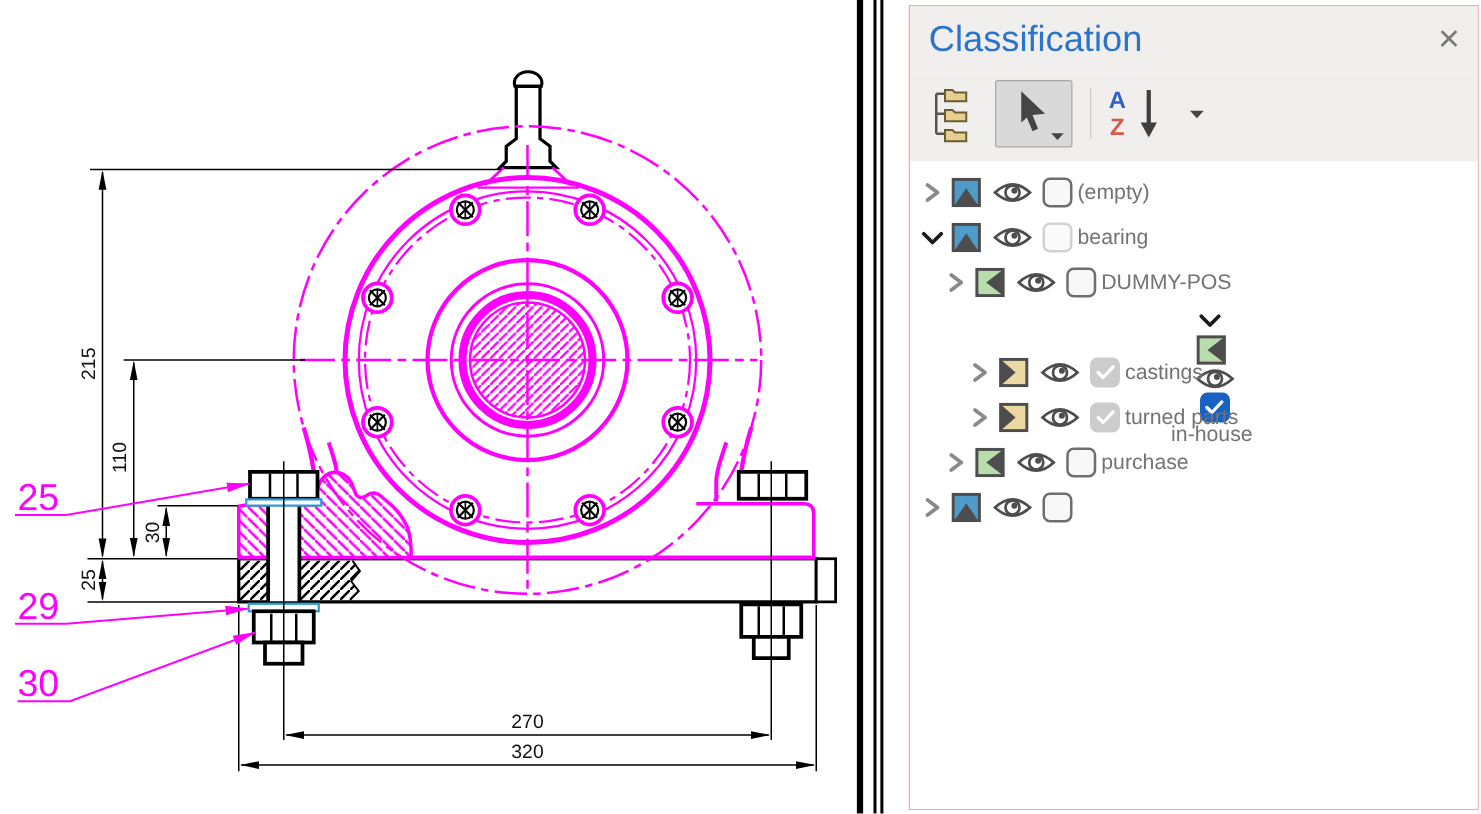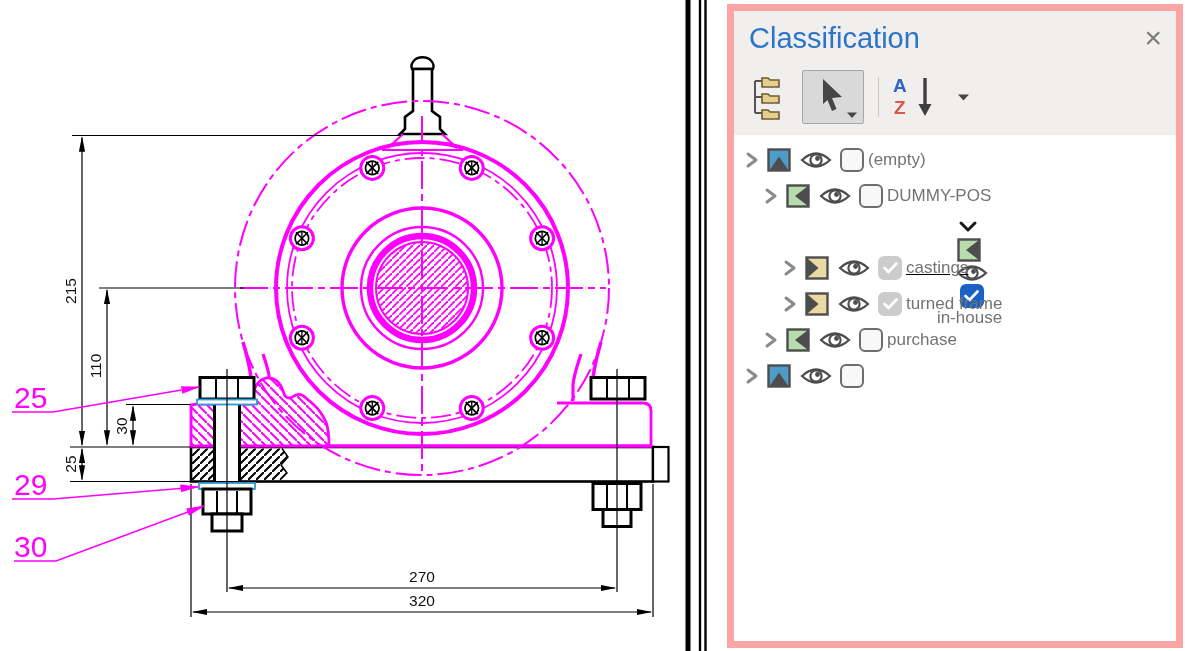--- a/index.html
+++ b/index.html
@@ -1,20 +1,20 @@
 <!DOCTYPE html>
 <html><head>
 <meta charset="utf-8">
 <style>
   html,body{margin:0;padding:0;background:#ffffff;font-family:"Liberation Sans",sans-serif;}
   #stage{position:relative;width:1185px;height:651px;overflow:hidden;background:#fff;}
   #drawing{position:absolute;left:0;top:0;}
   
   #panel{position:absolute;left:727px;top:4px;width:456px;height:644px;background:#ffffff;
-         border:7px solid #fca5a5;box-sizing:border-box;display:flex;flex-direction:column;}
+         border:1px solid #fca5a5;box-sizing:border-box;display:flex;flex-direction:column;}
   .panel-header{background:#f0efee;height:54px;display:flex;align-items:center;
                 justify-content:space-between;padding:0 14px 0 15px;flex:0 0 auto;}
   .panel-title{color:#2b74cc;font-size:29px;letter-spacing:0px;}
   .close-x{color:#7a7a7a;font-size:30px;line-height:26px;cursor:default;font-weight:400;}
   .panel-toolbar{background:#f0efee;height:64px;display:flex;align-items:center;
                  padding:0 0 6px 14px;flex:0 0 auto;}
   .tool-btn{width:60px;height:52px;background:#d9d9d9;border:1px solid #a8a8a8;border-radius:2px;
             display:flex;align-items:center;justify-content:center;margin-left:16px;position:relative;}
   .tool-sep{width:1px;height:40px;background:#c9c9c9;margin:0 12px 0 14px;}
   .caret{margin-left:16px;}
@@ -316,20 +316,47 @@
         <path d="M2,11 Q16,-2 30,11 Q16,24 2,11 Z" fill="#fff" stroke="#4d4d4d" stroke-width="2.2"></path>
         <circle cx="16" cy="11" r="5.6" fill="none" stroke="#4d4d4d" stroke-width="2.2"></circle>
         <circle cx="17.5" cy="9.5" r="2.4" fill="#4d4d4d"></circle>
       </svg>
     </span>
     <span class="cbx cb-unchecked">
       
     </span>
     <span class="row-label">(empty)</span>
   </div>
+        <div class="tree-row" style="padding-left: 6px;">
+    <span class="chev">
+
+      <svg class="chev-expanded" width="20" height="14" viewBox="0 0 20 14">
+              <polyline points="3,4 10,11 17,4" fill="none" stroke="#1a1a1a" stroke-width="3" stroke-linecap="round" stroke-linejoin="round"></polyline>
+            </svg>
+    </span>
+    <span class="type-icon">
+      <svg class="icon-blue" width="24" height="24" viewBox="0 0 24 24">
+              <rect x="1.5" y="1.5" width="21" height="21" fill="#4f9bc9" stroke="#4d4d4d" stroke-width="2.4"></rect>
+              <polygon points="3,21.8 21,21.8 12,8.5" fill="#4d4d4d"></polygon>
+            </svg>
+      
+      
+    </span>
+    <span class="eye">
+      <svg width="32" height="22" viewBox="0 0 32 22">
+        <path d="M2,11 Q16,-2 30,11 Q16,24 2,11 Z" fill="#fff" stroke="#4d4d4d" stroke-width="2.2"></path>
+        <circle cx="16" cy="11" r="5.6" fill="none" stroke="#4d4d4d" stroke-width="2.2"></circle>
+        <circle cx="17.5" cy="9.5" r="2.4" fill="#4d4d4d"></circle>
+      </svg>
+    </span>
+    <span class="cbx cb-unchecked-light">
+      
+    </span>
+    <span class="row-label">bearing</span>
+  </div>
         <div class="tree-row" style="padding-left: 25px;">
     <span class="chev">
       <svg class="chev-collapsed" width="14" height="20" viewBox="0 0 14 20">
               <polyline points="3,4 11,10 3,16" fill="none" stroke="#8a8a8a" stroke-width="3" stroke-linecap="round" stroke-linejoin="round"></polyline>
             </svg>
 
     </span>
     <span class="type-icon">
       
       <svg class="icon-green" width="24" height="24" viewBox="0 0 24 24">
@@ -372,21 +399,21 @@
         <circle cx="17.5" cy="9.5" r="2.4" fill="#4d4d4d"></circle>
       </svg>
     </span>
     <span class="cbx cb-checked">
       <svg width="15" height="12" viewBox="0 0 15 12">
               <polyline points="1.5,6 5.5,10 13.5,1.5" fill="none" stroke="#fff" stroke-width="2.6" stroke-linecap="round" stroke-linejoin="round"></polyline>
             </svg>
     </span>
     <span class="row-label">in-house</span>
   </div>
-        <div class="tree-row" style="padding-left: 44px; text-decoration: underline;">
+        <div class="tree-row" style="padding-left: 44px;">
     <span class="chev">
       <svg class="chev-collapsed" width="14" height="20" viewBox="0 0 14 20">
               <polyline points="3,4 11,10 3,16" fill="none" stroke="#8a8a8a" stroke-width="3" stroke-linecap="round" stroke-linejoin="round"></polyline>
             </svg>
 
     </span>
     <span class="type-icon">
       
       
       <svg class="icon-tan" width="24" height="24" viewBox="0 0 24 24">
@@ -428,21 +455,21 @@
         <path d="M2,11 Q16,-2 30,11 Q16,24 2,11 Z" fill="#fff" stroke="#4d4d4d" stroke-width="2.2"></path>
         <circle cx="16" cy="11" r="5.6" fill="none" stroke="#4d4d4d" stroke-width="2.2"></circle>
         <circle cx="17.5" cy="9.5" r="2.4" fill="#4d4d4d"></circle>
       </svg>
     </span>
     <span class="cbx cb-checked-gray">
       <svg width="15" height="12" viewBox="0 0 15 12">
               <polyline points="1.5,6 5.5,10 13.5,1.5" fill="none" stroke="#fff" stroke-width="2.6" stroke-linecap="round" stroke-linejoin="round"></polyline>
             </svg>
     </span>
-    <span class="row-label">turned frame</span>
+    <span class="row-label">turned parts</span>
   </div>
         <div class="tree-row" style="padding-left: 25px;">
     <span class="chev">
       <svg class="chev-collapsed" width="14" height="20" viewBox="0 0 14 20">
               <polyline points="3,4 11,10 3,16" fill="none" stroke="#8a8a8a" stroke-width="3" stroke-linecap="round" stroke-linejoin="round"></polyline>
             </svg>
 
     </span>
     <span class="type-icon">
       

